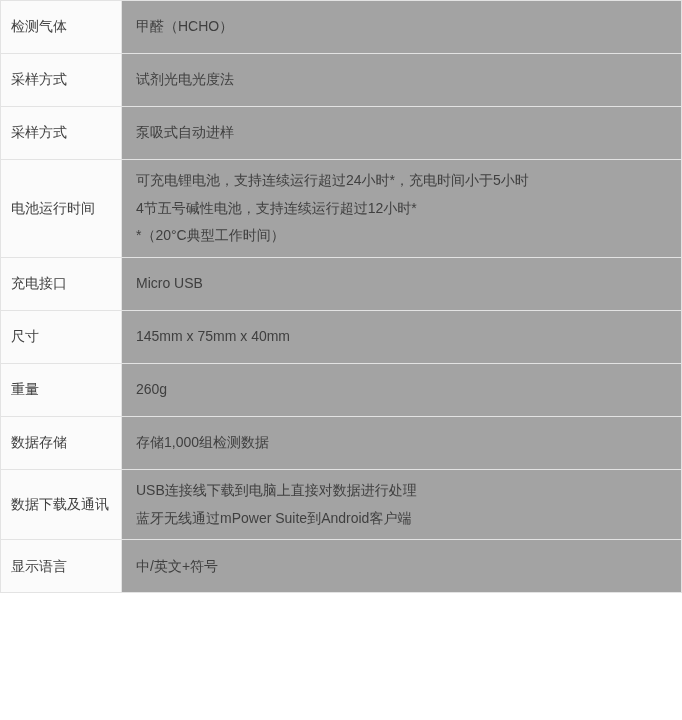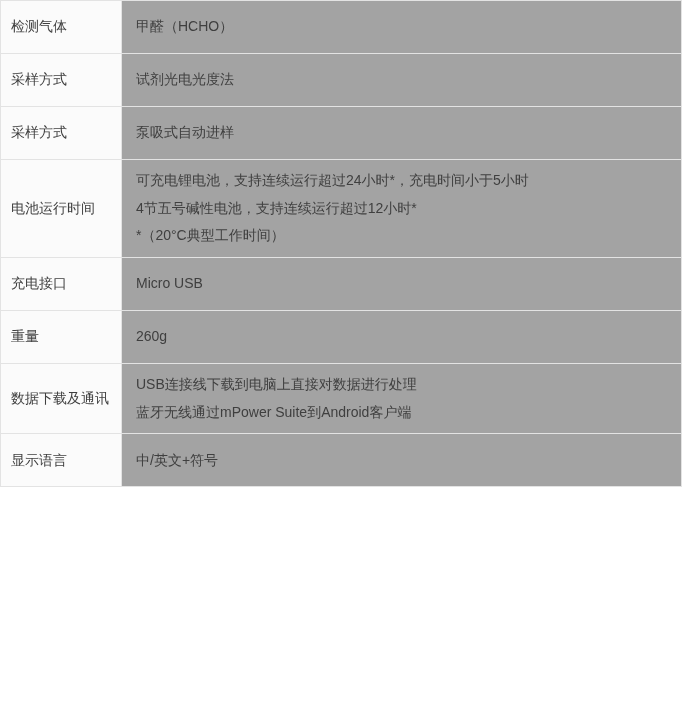--- a/index.html
+++ b/index.html
@@ -81,23 +81,35 @@
         <span class="value-line">*（20°C典型工作时间）</span>
       </td>
     </tr>
     <tr class="row-tall">
       <td class="label-cell">充电接口</td>
       <td class="value-cell">
         <span class="value-line">Micro USB</span>
       </td>
     </tr>
     <tr class="row-tall">
+      <td class="label-cell">尺寸</td>
+      <td class="value-cell">
+        <span class="value-line">145mm x 75mm x 40mm</span>
+      </td>
+    </tr>
+    <tr class="row-tall">
       <td class="label-cell">重量</td>
       <td class="value-cell">
         <span class="value-line">260g</span>
+      </td>
+    </tr>
+    <tr class="row-tall">
+      <td class="label-cell">数据存储</td>
+      <td class="value-cell">
+        <span class="value-line">存储1,000组检测数据</span>
       </td>
     </tr>
     <tr>
       <td class="label-cell">数据下载及通讯</td>
       <td class="value-cell">
         <span class="value-line">USB连接线下载到电脑上直接对数据进行处理</span>
         <span class="value-line">蓝牙无线通过mPower Suite到Android客户端</span>
       </td>
     </tr>
     <tr class="row-tall">

